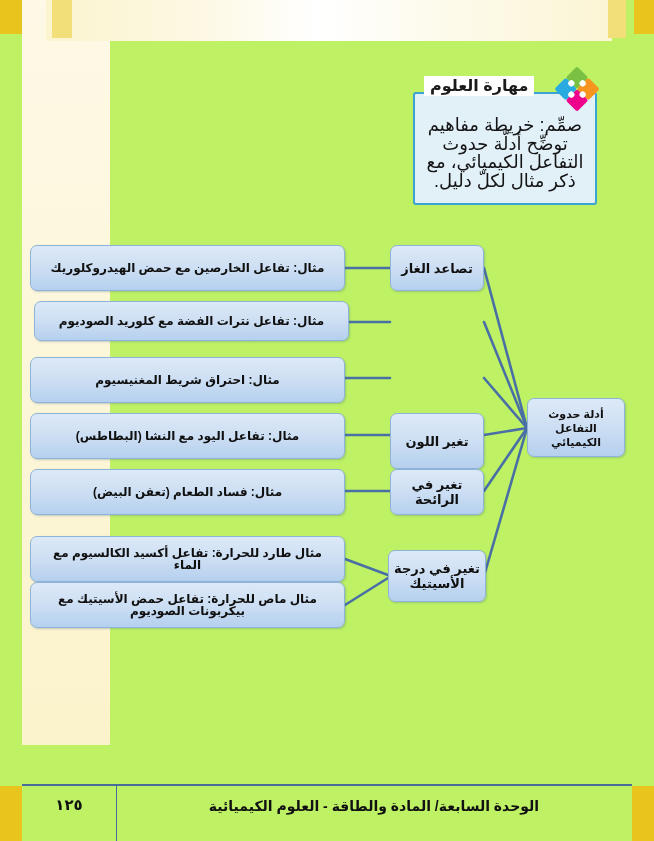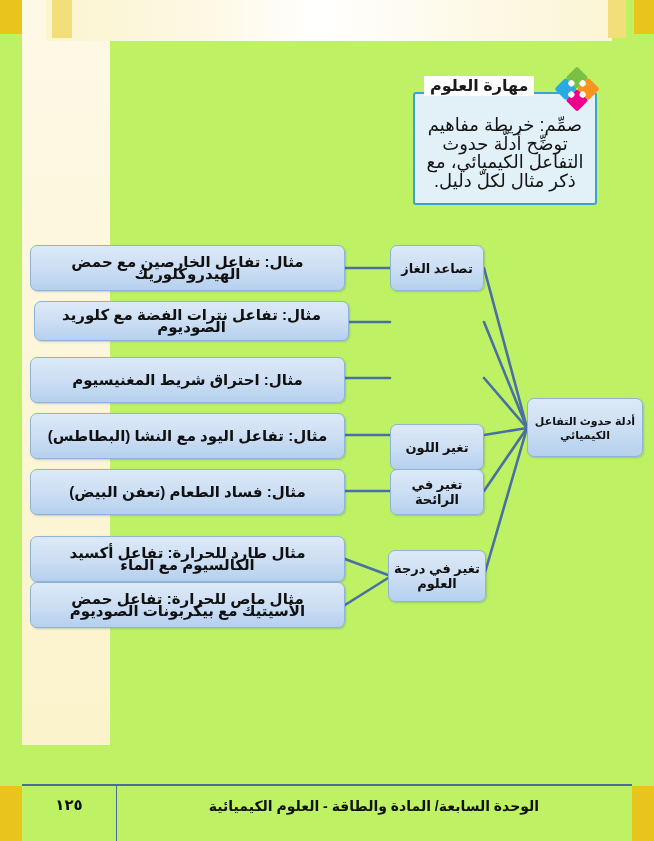--- a/index.html
+++ b/index.html
@@ -93,21 +93,21 @@
     background: linear-gradient(to bottom, #dce9f7 0%, #cfe0f4 45%, #b5d0ee 100%);
     box-shadow: 1px 1px 2px rgba(70,100,140,0.30);
     display: flex;
     align-items: center;
     justify-content: center;
     text-align: center;
     direction: rtl;
     color: #101010;
   }
   .example {
-    font-size: 15px;
+    font-size: 12px;
     font-weight: bold;
     line-height: 12px;
     padding: 8px 8px;
   }
   .branch {
     font-size: 13px;
     font-weight: bold;
     line-height: 15px;
     padding: 0 0;
   }
@@ -244,31 +244,31 @@
   <div class="node example" style="left:30px;  top:536px; width:315px; height:46px;">
     <span>مثال طارد للحرارة: تفاعل أكسيد الكالسيوم مع الماء</span>
   </div>
   <div class="node example" style="left:30px;  top:582px; width:315px; height:46px;">
     <span>مثال ماص للحرارة: تفاعل حمض الأسيتيك مع بيكربونات الصوديوم</span>
   </div>
 
   <div class="node branch" style="left:390px; top:245px; width:94px; height:46px;">
     <span>تصاعد الغاز</span>
   </div>
-  <div class="node branch" style="left:390px; top:413px; width:94px; height:46px;margin-top:11px;">
+  <div class="node branch" style="left:390px; top:413px; width:94px; height:56px;">
     <span>تغير اللون</span>
   </div>
   <div class="node branch" style="left:390px; top:469px; width:94px; height:46px;">
     <span>تغير في الرائحة</span>
   </div>
   <div class="node branch" style="left:388px; top:550px; width:98px; height:52px;">
-    <span>تغير في درجة العلوم</span>
-  </div>
-
-  <div class="node root" style="left:527px; top:398px; width:116px; height:59px;">
+    <span>تغير في درجة الأسيتيك</span>
+  </div>
+
+  <div class="node root" style="left:527px; top:398px; width:98px; height:59px;">
     <span>أدلة حدوث التفاعل الكيميائي</span>
   </div>
 
   <div class="footer-rule"></div>
   <div class="footer-gold-left"></div>
   <div class="footer-gold-right"></div>
   <div class="footer-divider"></div>
   <div class="footer-page">١٢٥</div>
   <div class="footer-title">الوحدة السابعة/ المادة والطاقة - العلوم الكيميائية</div>
 

